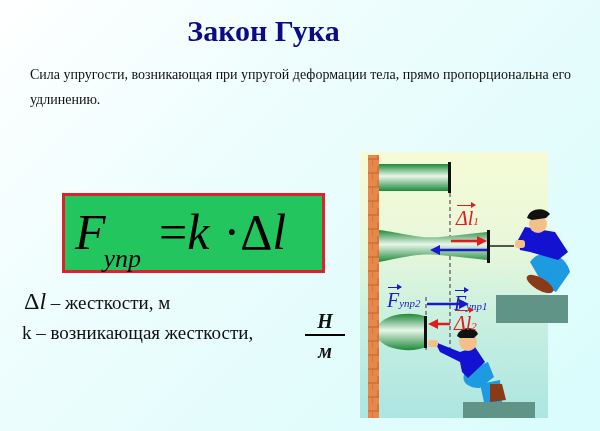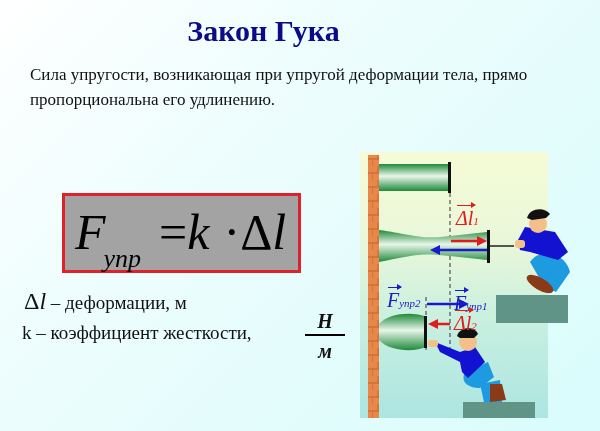--- a/index.html
+++ b/index.html
@@ -8,25 +8,25 @@
     background: linear-gradient(135deg, #ffffff 0%, #eefdfd 35%, #d9fcfc 100%);
     font-family: "Liberation Serif", "DejaVu Serif", serif;
     color:#111;
   }
   .title {
     position:absolute; left:0; width:527px; top:14px; text-align:center;
     font-size:30px; font-weight:bold; color:#0b0b8a;
   }
   .intro {
     position:absolute; left:30px; top:62px; width:560px;
-    font-size:17px; line-height:25px; color:#111;
+    font-size:14px; line-height:25px; color:#111;
   }
   .formula-box {
     position:absolute; left:62px; top:193px; width:233px; height:74px;
-    border:3px solid #e0202a; background:#a3a3a3;
+    border:3px solid #e0202a; background:#22c55e;padding-left:24px;
   }
   .formula {
     position:absolute; left:10px; top:6px; white-space:nowrap;
     font-size:50px; font-style:italic; color:#000; line-height:60px;
   }
   .formula .sub { font-size:26px; position:relative; top:18px; margin-left:-2px; }
   .formula .eq { font-style:normal; margin-left:18px; }
   .formula .dot { font-style:normal; margin-left:14px; }
   .formula .delta { font-style:normal; }
   .legend1 { position:absolute; left:24px; top:288px; font-size:19px; white-space:nowrap; }
@@ -65,23 +65,23 @@
 <div class="intro">Сила упругости, возникающая при упругой деформации тела, прямо пропорциональна его удлинению.</div>
 
 <div class="formula-box">
   <div class="formula">
     <span>F</span><span class="sub">упр</span><span class="eq">=</span><span>k</span><span class="dot">·</span><span class="delta">Δ</span><span>l</span>
   </div>
 </div>
 
 <div class="legend1">
   <span class="sym"><span>Δ</span><i>l</i></span>
-  <span>– деформации, м</span>
+  <span>– жесткости, м</span>
 </div>
-<div class="legend2">k – коэффициент жесткости,</div>
+<div class="legend2">k – возникающая жесткости,</div>
 <div class="units">
   <span class="num">Н</span>
   <span class="den">м</span>
 </div>
 
 <div class="panel">
   <svg width="232" height="266" viewBox="0 0 232 266">
     <defs>
       <linearGradient id="g" x1="0" y1="0" x2="0" y2="1">
         <stop offset="0" stop-color="#1f8a3a"></stop>

